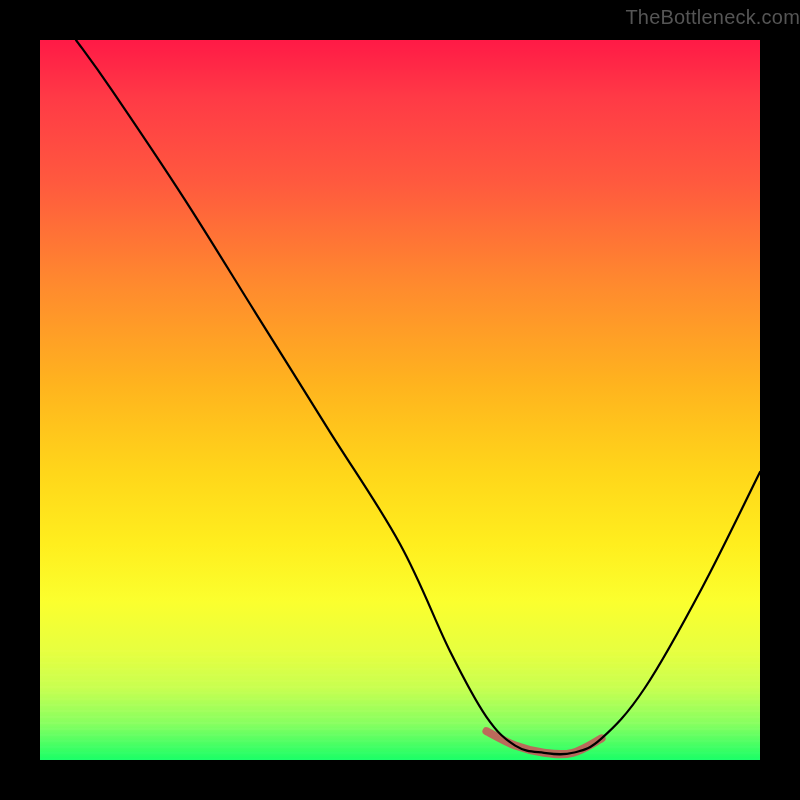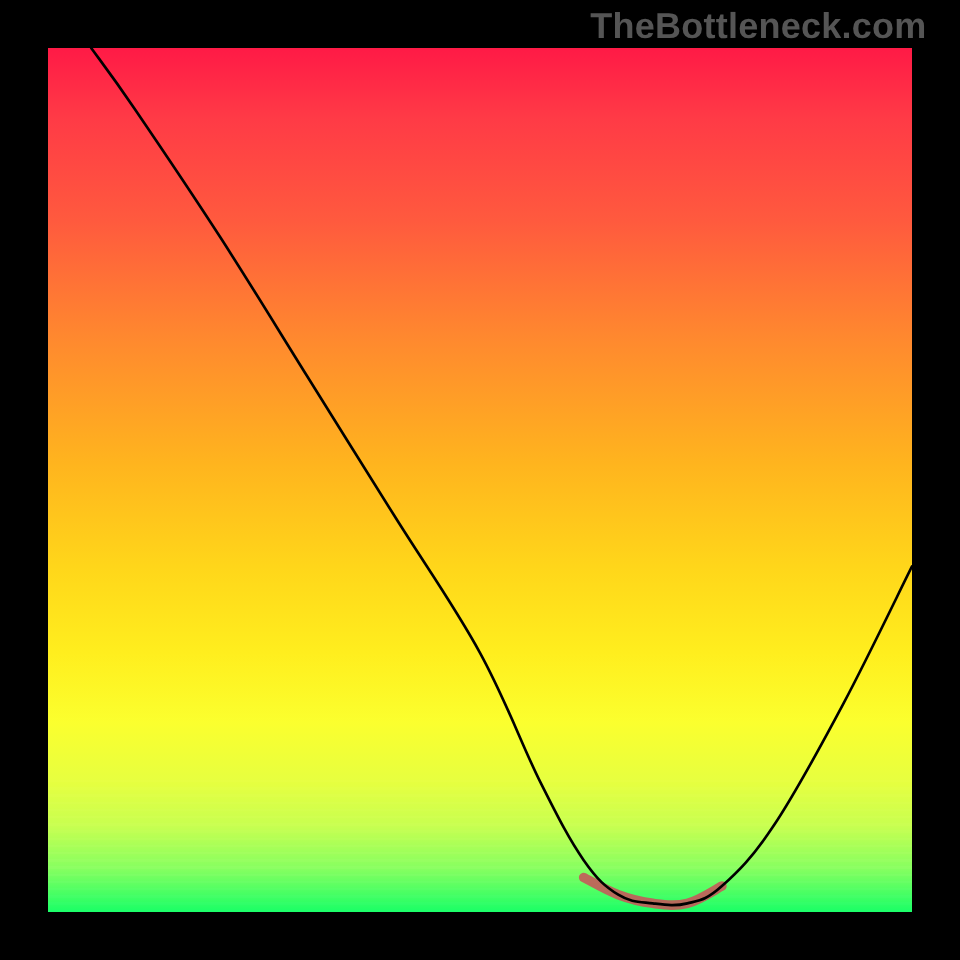--- a/index.html
+++ b/index.html
@@ -13,24 +13,24 @@
   }
   .frame {
     position: relative;
     width: 800px;
     height: 800px;
     background: #000;
   }
   .watermark {
     position: absolute;
     top: 6px;
-    right: 28px;
+    right: 0;
     color: #555;
-    font-size: 30px;
-    font-weight: 700;
+    font-size: 20px;
+    font-weight: 400;
     letter-spacing: 0.2px;
     z-index: 30;
   }
   .plot-area {
     position: absolute;
     left: 40px;
     top: 40px;
     width: 720px;
     height: 720px;
     overflow: hidden;

